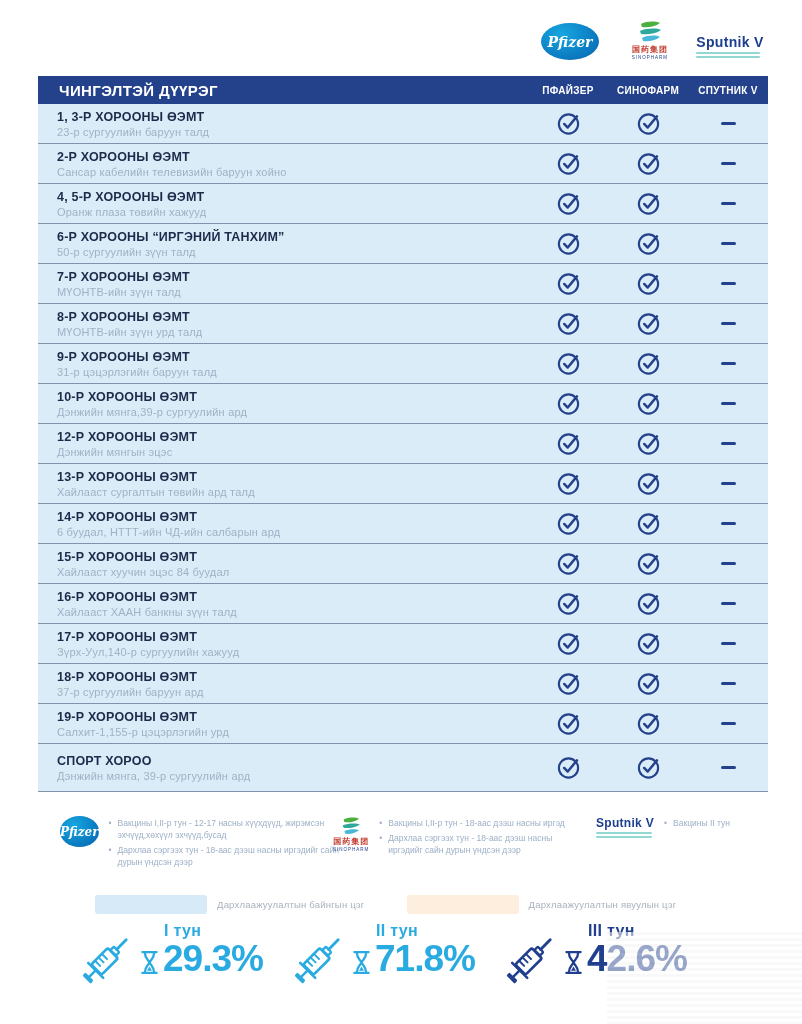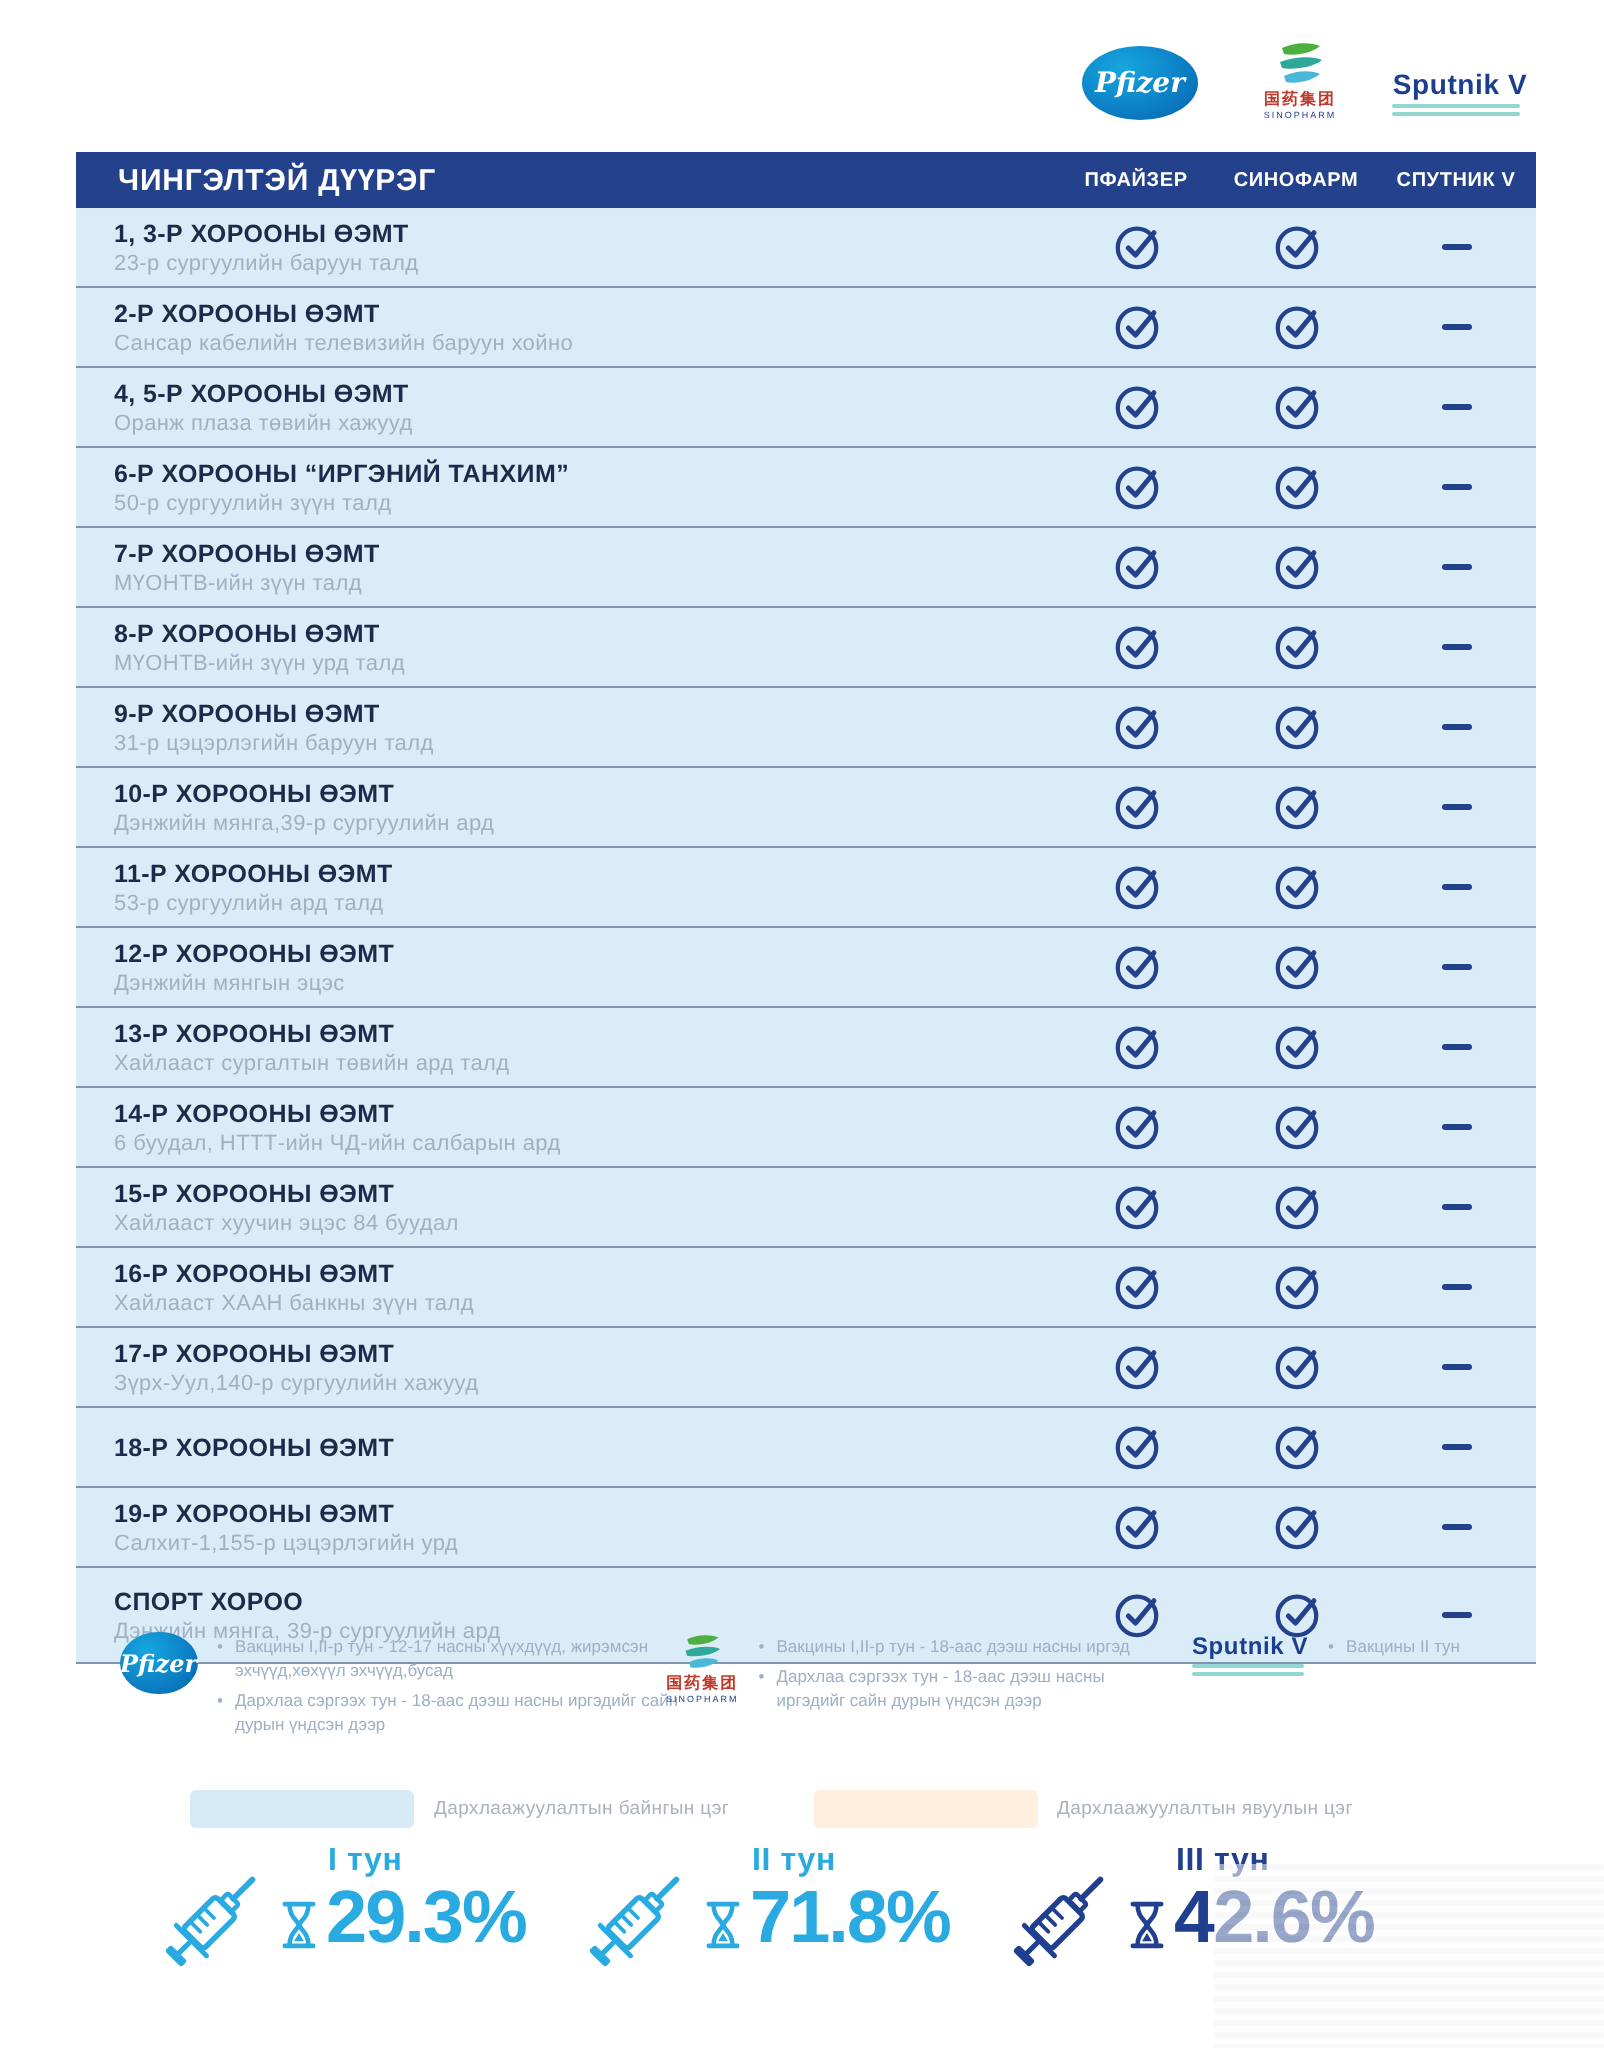--- a/index.html
+++ b/index.html
@@ -345,46 +345,20 @@
           </svg>
 
         </div>
         <div class="cell v-dash">
 
           <span class="dash-icon"></span>
         </div>
       </div>
     </div>
 
-    <div class="row">
-      <div class="row-text">
-        <div class="row-title">11-Р ХОРООНЫ ӨЭМТ</div>
-        <div class="row-sub">53-р сургуулийн ард талд</div>
-      </div>
-      <div class="cells">
-        <div class="cell v-check">
-          <svg class="check-icon" width="25" height="25" viewBox="0 0 26 26" fill="none">
-            <circle cx="13" cy="13.5" r="10" stroke="#24418c" stroke-width="2.2"></circle>
-            <path d="M8.5 13.5 L12.2 17.2 L21.8 5.6" stroke="#24418c" stroke-width="2.6" stroke-linecap="round" stroke-linejoin="round"></path>
-          </svg>
-
-        </div>
-        <div class="cell v-check">
-          <svg class="check-icon" width="25" height="25" viewBox="0 0 26 26" fill="none">
-            <circle cx="13" cy="13.5" r="10" stroke="#24418c" stroke-width="2.2"></circle>
-            <path d="M8.5 13.5 L12.2 17.2 L21.8 5.6" stroke="#24418c" stroke-width="2.6" stroke-linecap="round" stroke-linejoin="round"></path>
-          </svg>
-
-        </div>
-        <div class="cell v-dash">
-
-          <span class="dash-icon"></span>
-        </div>
-      </div>
-    </div>
 
     <div class="row">
       <div class="row-text">
         <div class="row-title">12-Р ХОРООНЫ ӨЭМТ</div>
         <div class="row-sub">Дэнжийн мянгын эцэс</div>
       </div>
       <div class="cells">
         <div class="cell v-check">
           <svg class="check-icon" width="25" height="25" viewBox="0 0 26 26" fill="none">
             <circle cx="13" cy="13.5" r="10" stroke="#24418c" stroke-width="2.2"></circle>
@@ -537,20 +511,21 @@
         <div class="cell v-dash">
 
           <span class="dash-icon"></span>
         </div>
       </div>
     </div>
 
     <div class="row">
       <div class="row-text">
         <div class="row-title">18-Р ХОРООНЫ ӨЭМТ</div>
+        <div class="row-sub">37-р сургуулийн баруун ард</div>
       </div>
       <div class="cells">
         <div class="cell v-check">
           <svg class="check-icon" width="25" height="25" viewBox="0 0 26 26" fill="none">
             <circle cx="13" cy="13.5" r="10" stroke="#24418c" stroke-width="2.2"></circle>
             <path d="M8.5 13.5 L12.2 17.2 L21.8 5.6" stroke="#24418c" stroke-width="2.6" stroke-linecap="round" stroke-linejoin="round"></path>
           </svg>
 
         </div>
         <div class="cell v-check">

